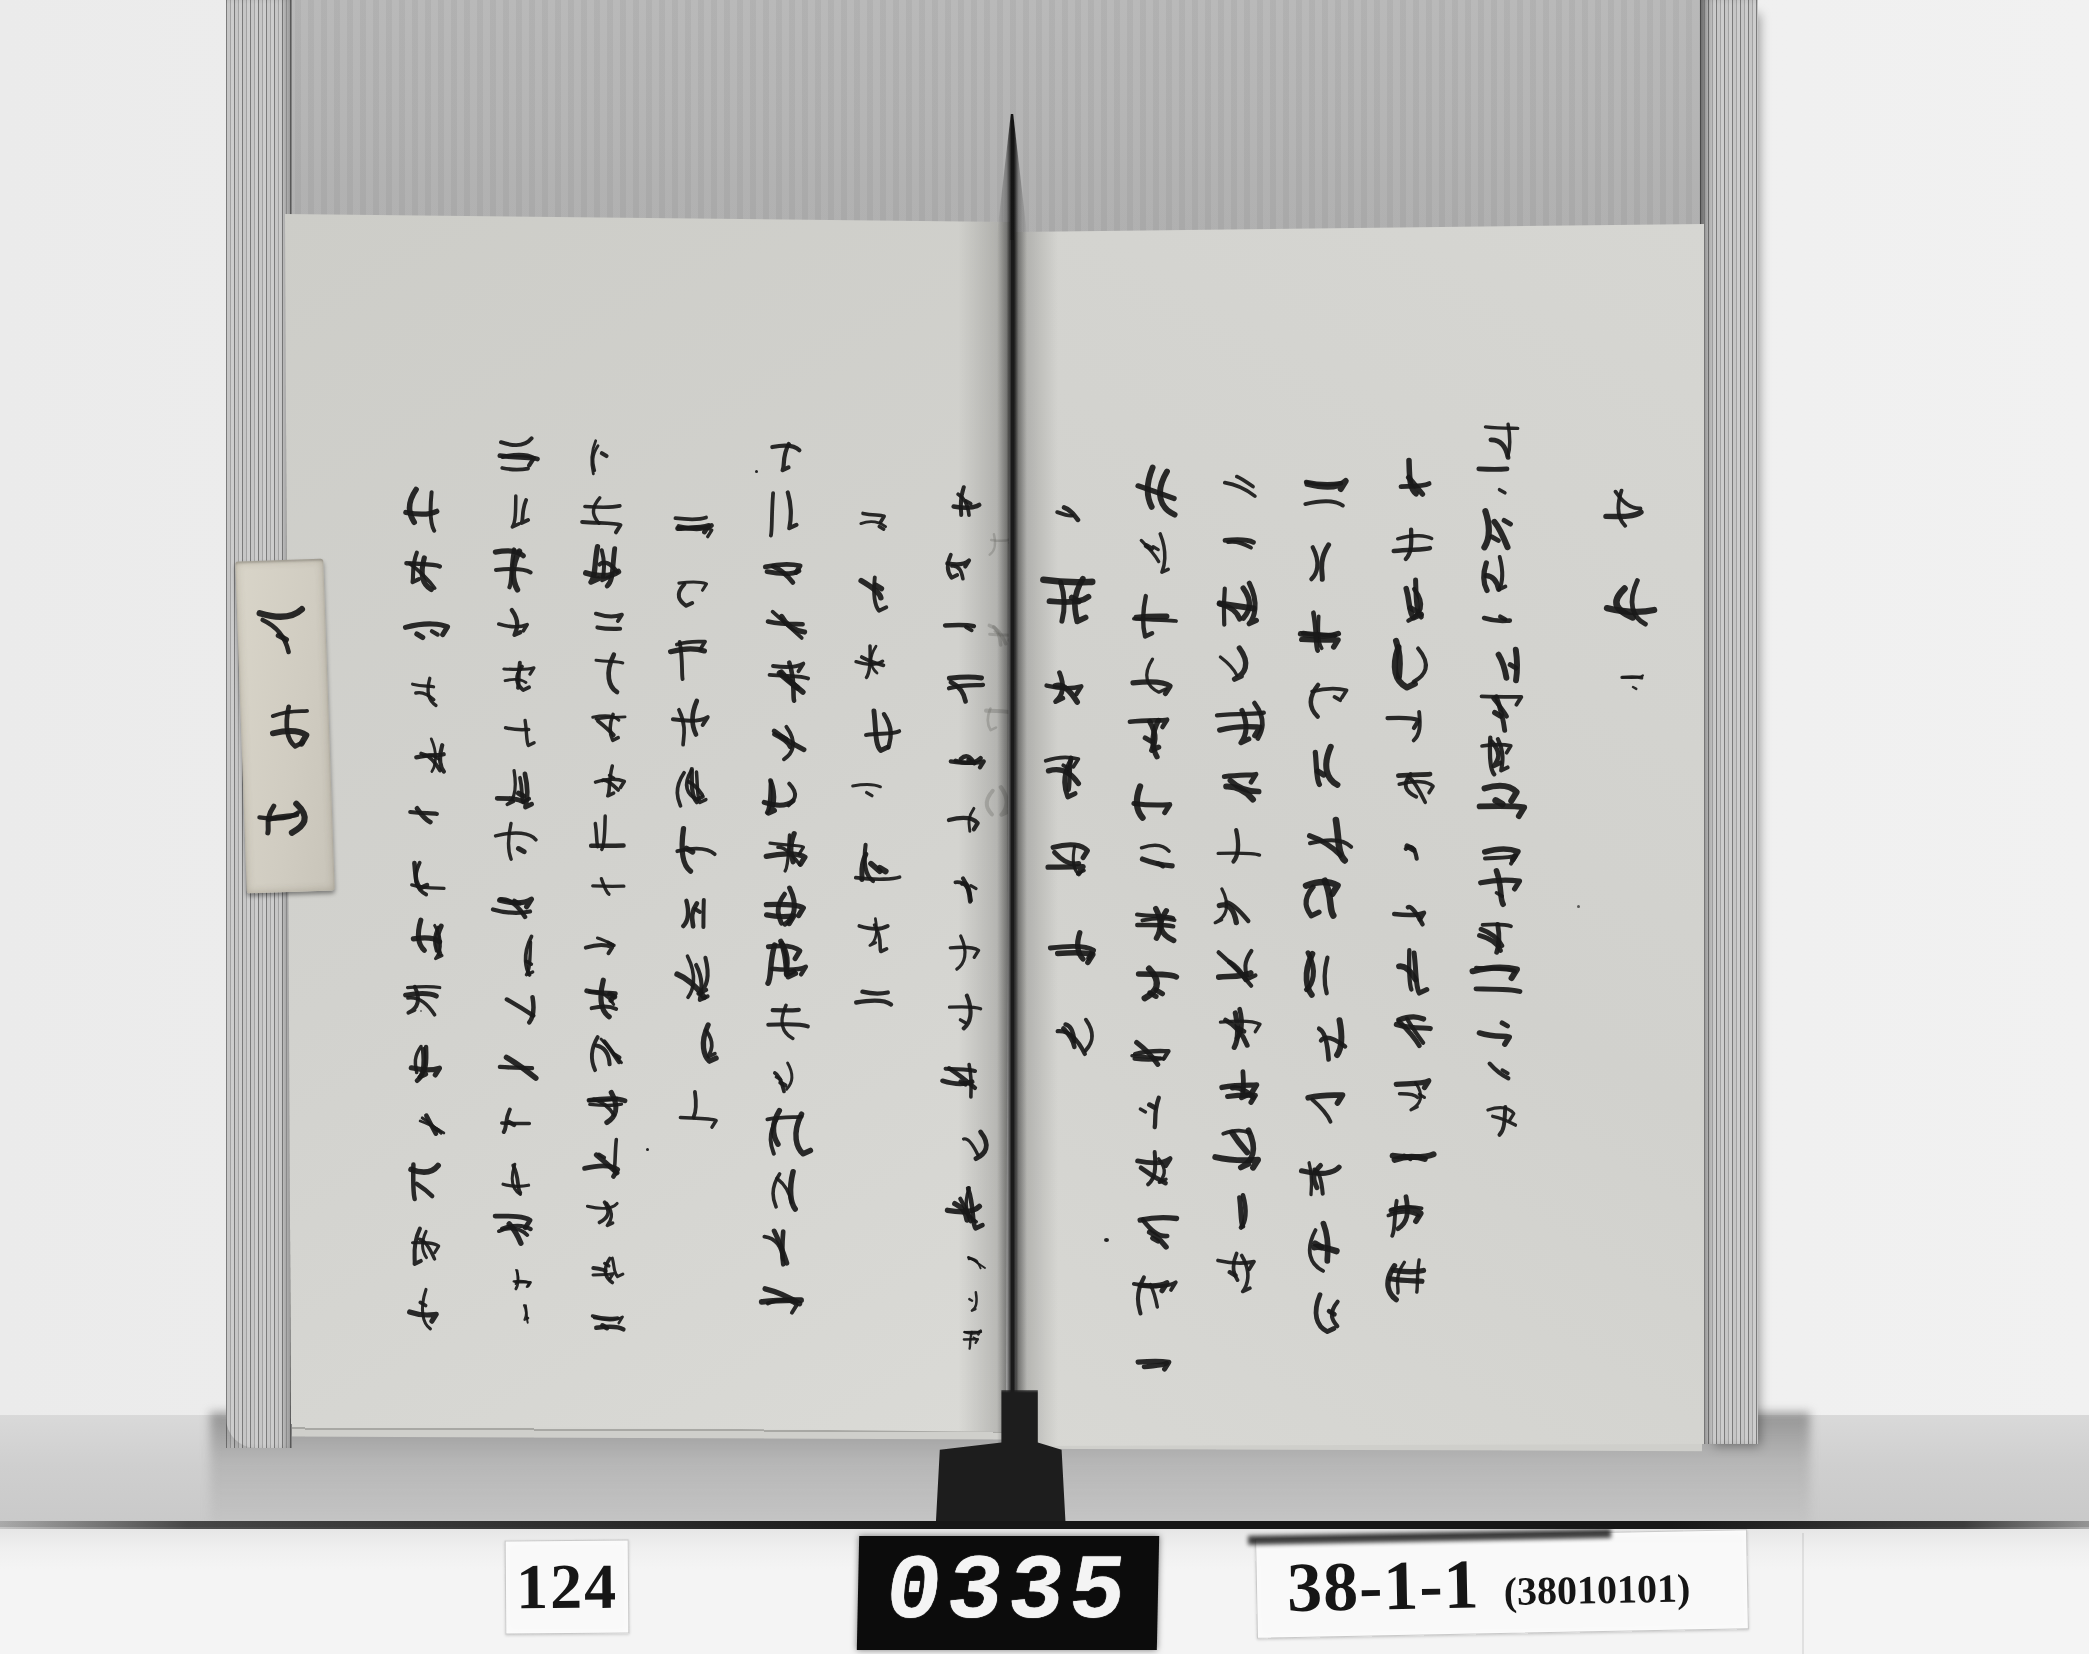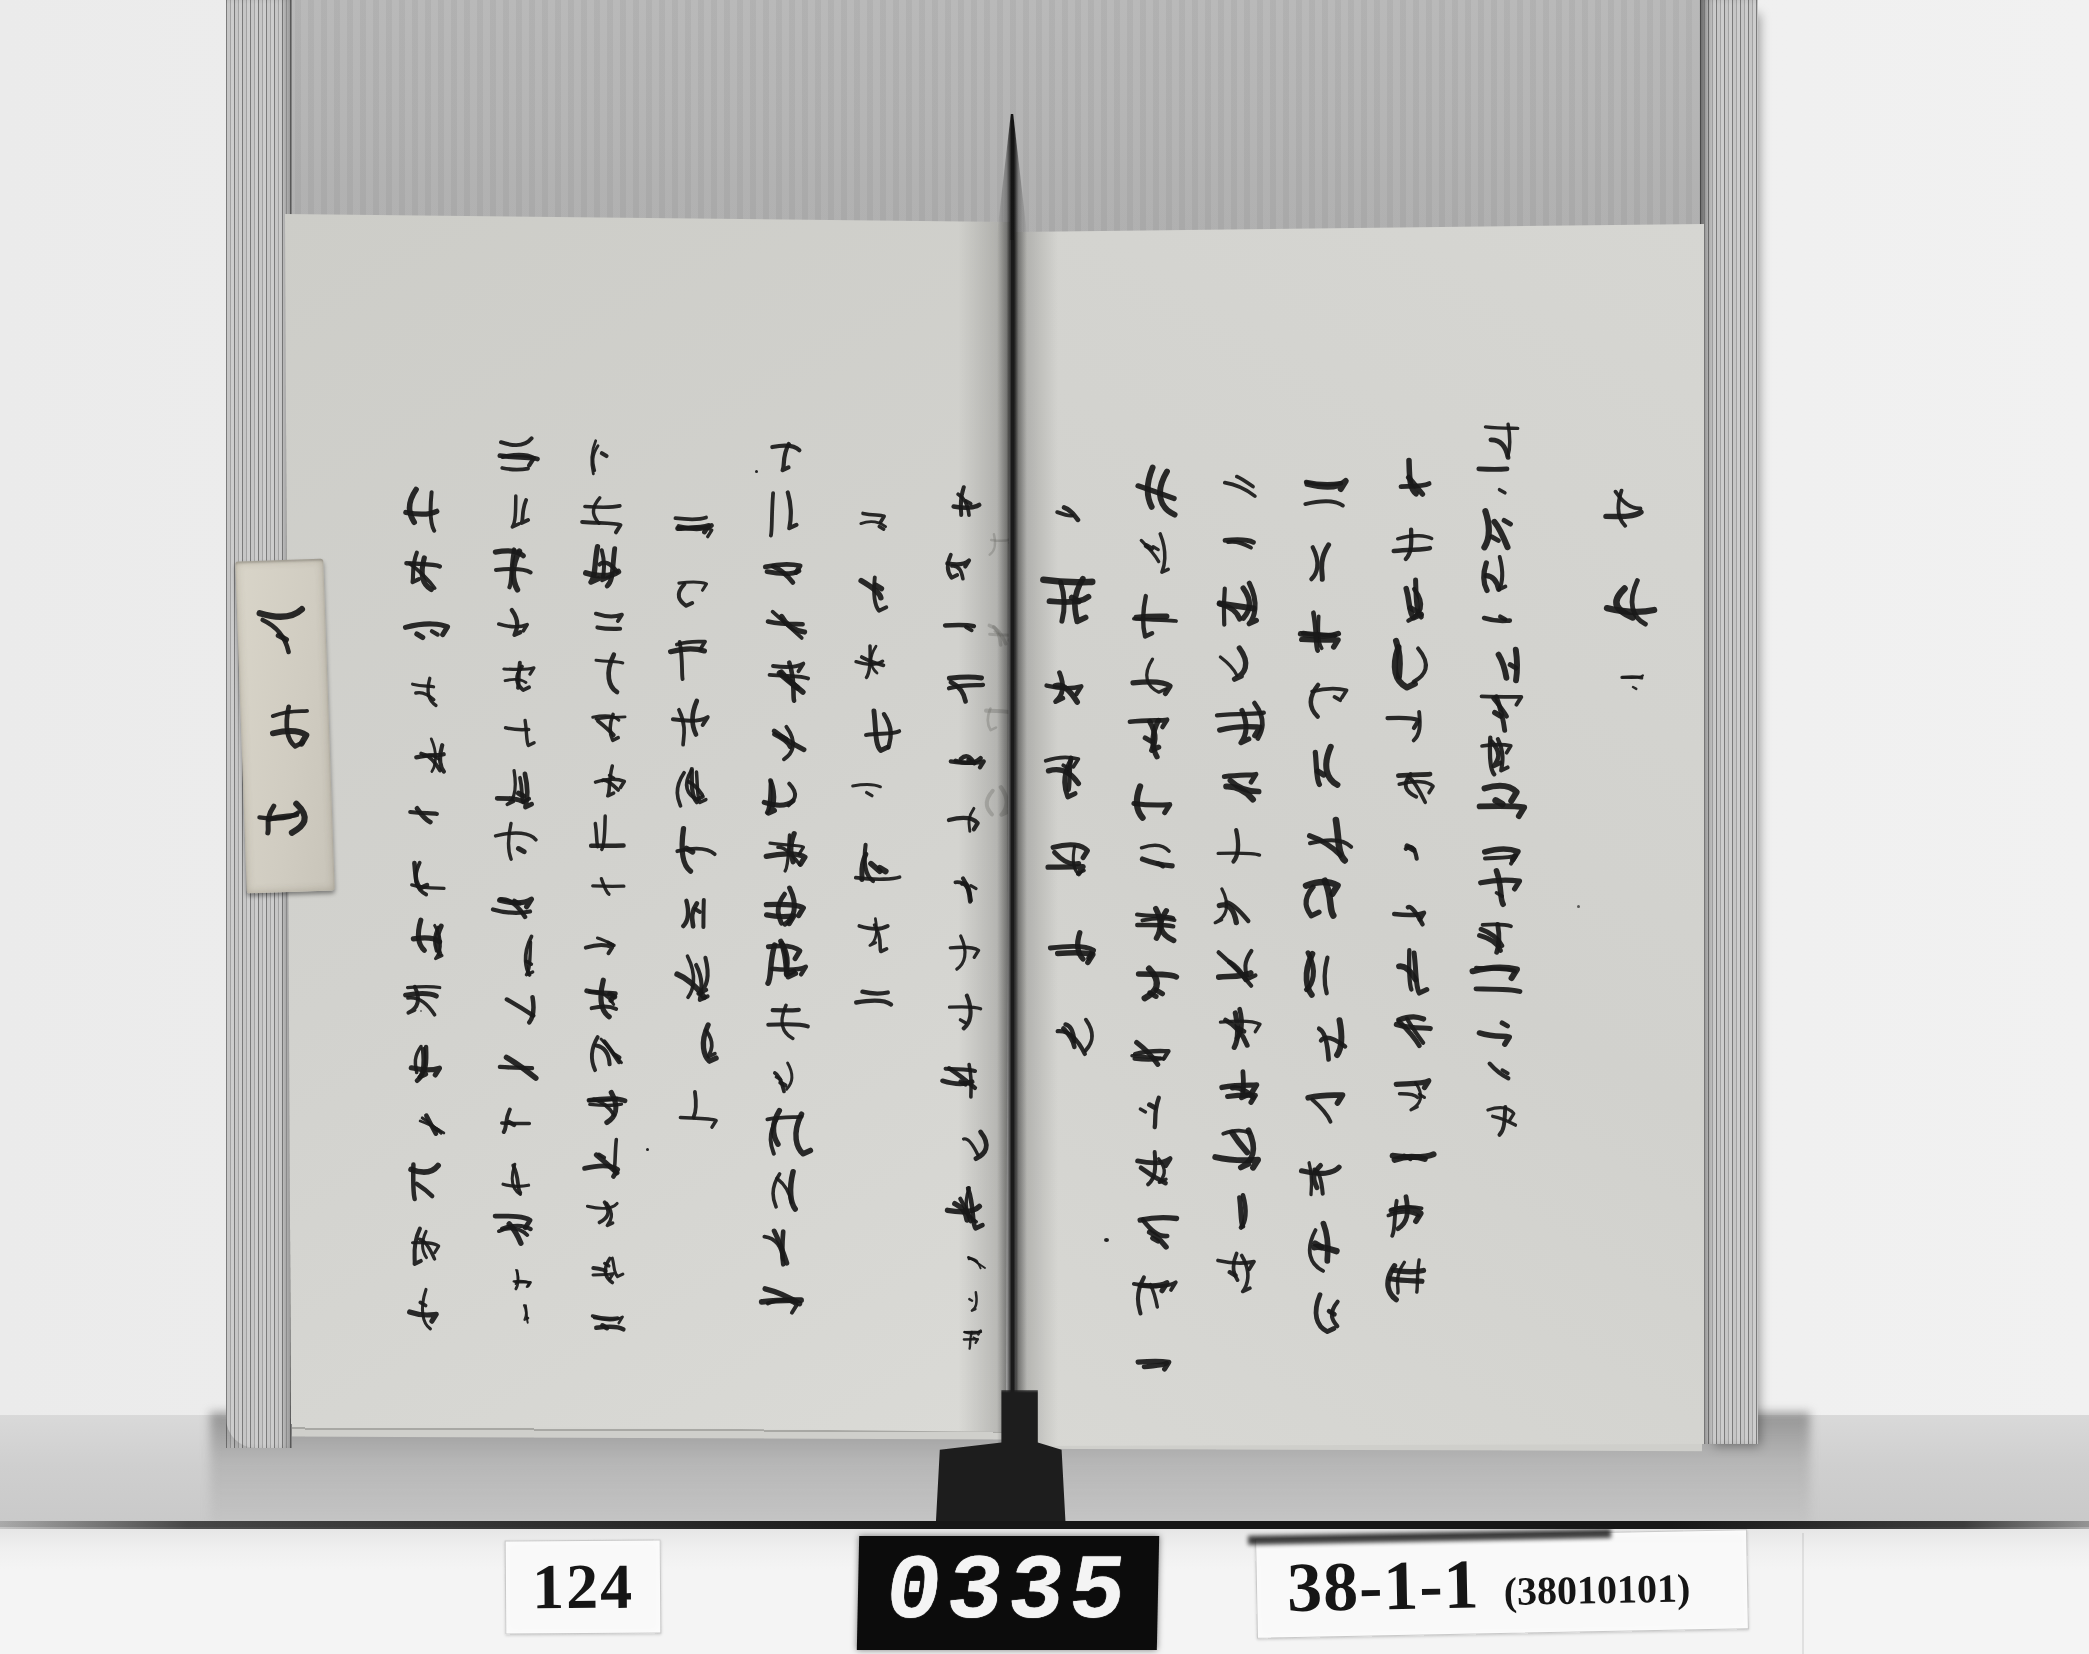--- a/index.html
+++ b/index.html
@@ -67,21 +67,21 @@
   
   .spine-tab{left:241px;top:560px;width:88px;height:332px;transform:rotate(-2deg);border-radius:3px;
       background:linear-gradient(100deg,#d9d5c9 0%,#d0ccc1 60%,#c8c4b9 100%);
       box-shadow:0 3px 4px rgba(0,0,0,.4), inset 0 0 8px rgba(90,80,60,.3), inset 0 2px 2px rgba(0,0,0,.18);}
 
   
   .label{display:flex;align-items:center;justify-content:center;
       background:rgba(250,250,249,.9);border:1px solid rgba(130,130,130,.4);
       box-shadow:0 1px 3px rgba(0,0,0,.18), inset 0 0 10px rgba(255,255,255,.7);
       color:#161616;}
-  .label-page{left:505px;top:1540px;width:156px;height:94px;
+  .label-page{left:505px;top:1540px;width:124px;height:94px;
       font-size:64px;font-weight:700;letter-spacing:2px;transform:rotate(-.4deg);}
   .label-call{left:1256px;top:1534px;width:492px;height:100px;justify-content:flex-start;
       padding-left:30px;transform:rotate(-1.1deg);}
   .label-call:before{content:"";position:absolute;left:-8px;top:-4px;width:74%;height:9px;
       background:#1c1c1c;filter:blur(2px);opacity:.85;}
   .call-main{position:static;font-size:70px;font-weight:700;letter-spacing:1px;}
   .call-code{position:static;font-size:40px;font-weight:700;margin-left:24px;margin-top:14px;}
 
   .counter{left:858px;top:1536px;width:300px;height:114px;background:#0c0c0c;
       transform:skewX(-1.2deg);display:flex;align-items:center;justify-content:center;

